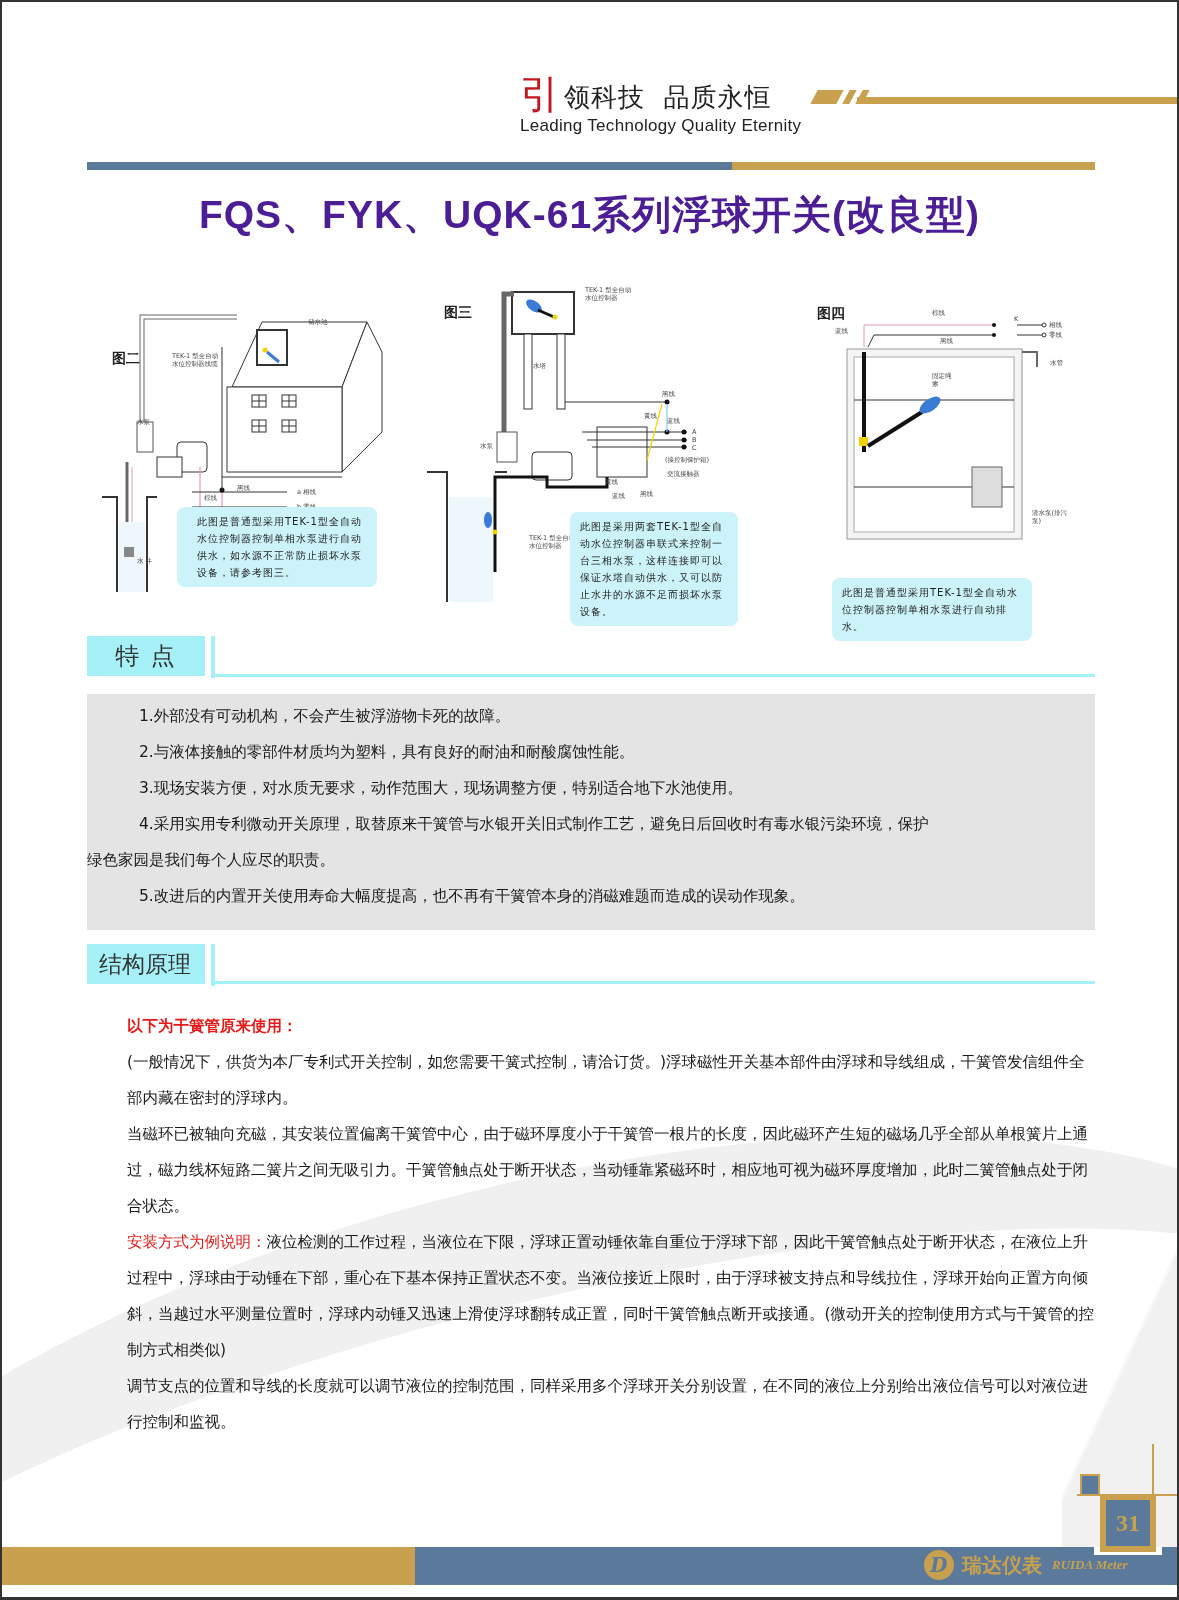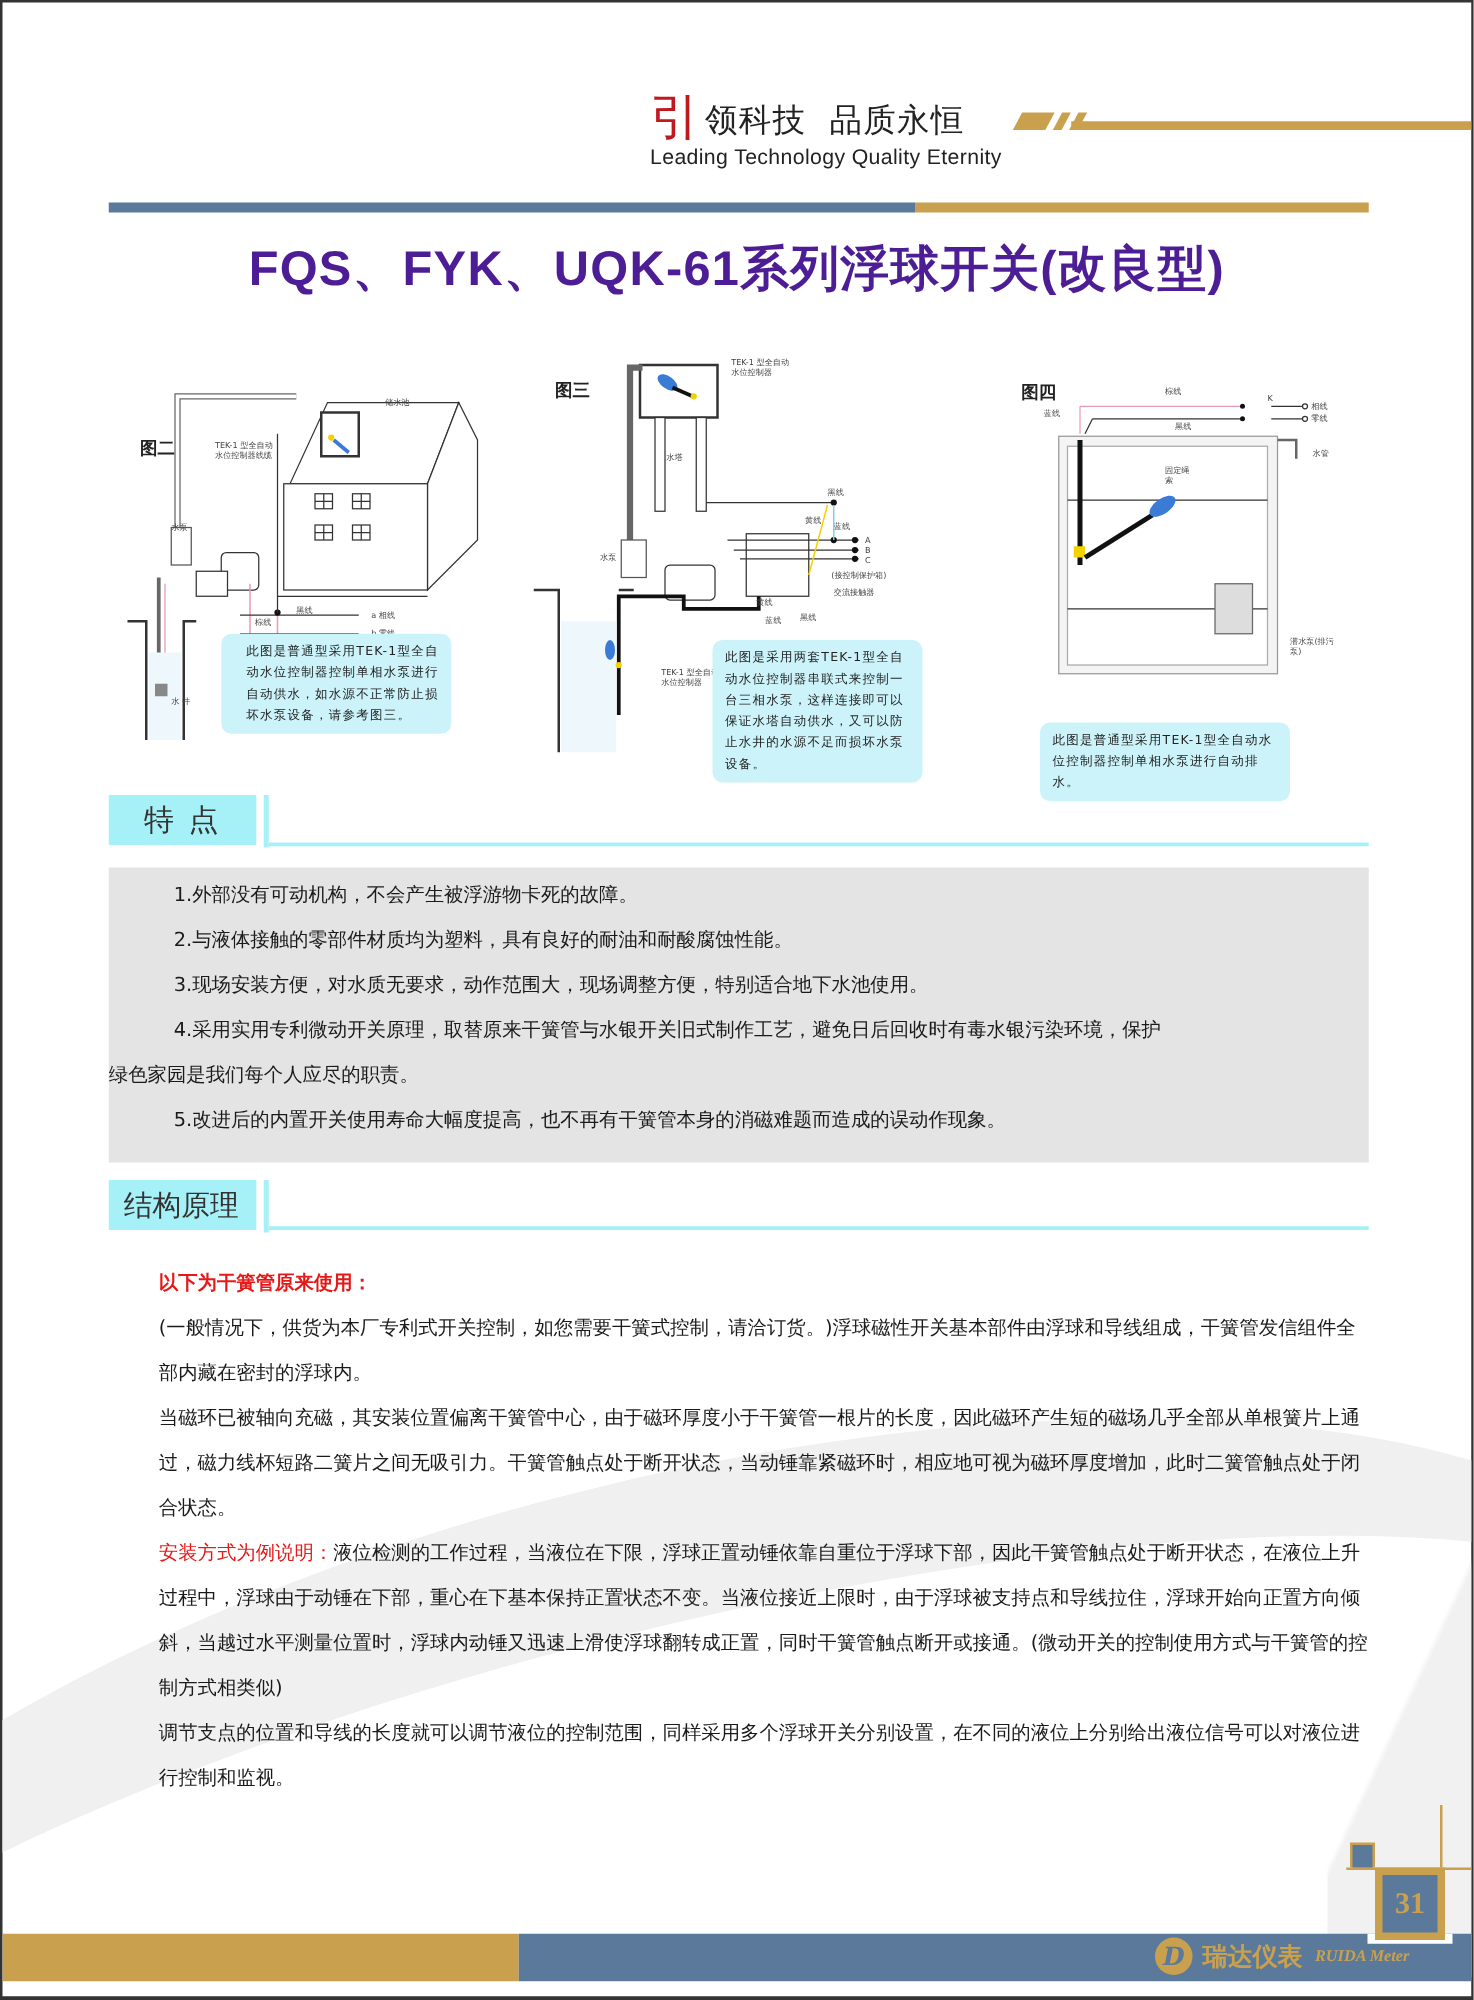--- a/index.html
+++ b/index.html
@@ -141,21 +141,21 @@
     </svg>
     <div class="tiny" style="left:211px;top:26px;">储水池</div>
     <div class="tiny" style="left:75px;top:60px;width:50px;white-space:normal;">TEK-1 型全自动水位控制器线缆</div>
     <div class="tiny" style="left:40px;top:126px;">水泵</div>
     <div class="tiny" style="left:40px;top:265px;">水 井</div>
     <div class="tiny" style="left:140px;top:192px;">黑线</div>
     <div class="tiny" style="left:107px;top:202px;">棕线</div>
     <div class="tiny" style="left:200px;top:196px;">a 相线</div>
     <div class="tiny" style="left:200px;top:211px;">b 零线</div>
     <div class="tiny" style="left:168px;top:222px;">K(接控制保护箱)</div>
-    <div class="fig-caption" style="left:80px;top:215px;width:184px;padding-left:20px;">此图是普通型采用TEK-1型全自动水位控制器控制单相水泵进行自动供水，如水源不正常防止损坏水泵设备，请参考图三。</div>
+    <div class="fig-caption" style="left:80px;top:215px;width:200px;padding-left:20px;">此图是普通型采用TEK-1型全自动水位控制器控制单相水泵进行自动供水，如水源不正常防止损坏水泵设备，请参考图三。</div>
   </div>
 
   <div class="figure" style="left:420px;top:280px;width:330px;height:320px;">
     <div class="fig-label" style="left:22px;top:22px;">图三</div>
     <svg width="330" height="320" viewBox="0 0 330 320" style="position:absolute;left:0;top:0;">
       <rect x="90" y="10" width="62" height="42" fill="#fff" stroke="#333" stroke-width="2"></rect>
       <ellipse cx="112" cy="24" rx="9" ry="5" fill="#3a7bd5" transform="rotate(35 112 24)"></ellipse>
       <line x1="116" y1="28" x2="132" y2="35" stroke="#111" stroke-width="3"></line>
       <circle cx="133" cy="35" r="2.5" fill="#f2d200"></circle>
       <rect x="102" y="52" width="8" height="75" fill="#fff" stroke="#333"></rect>

